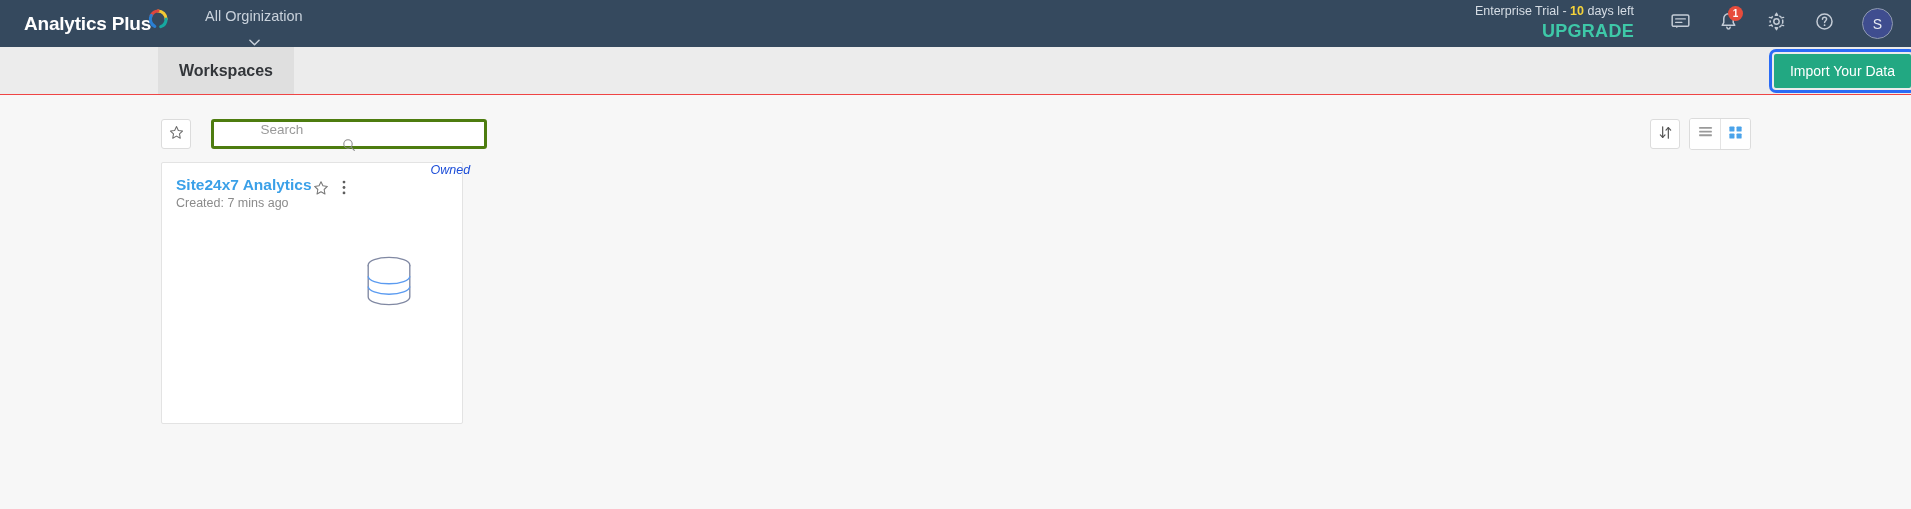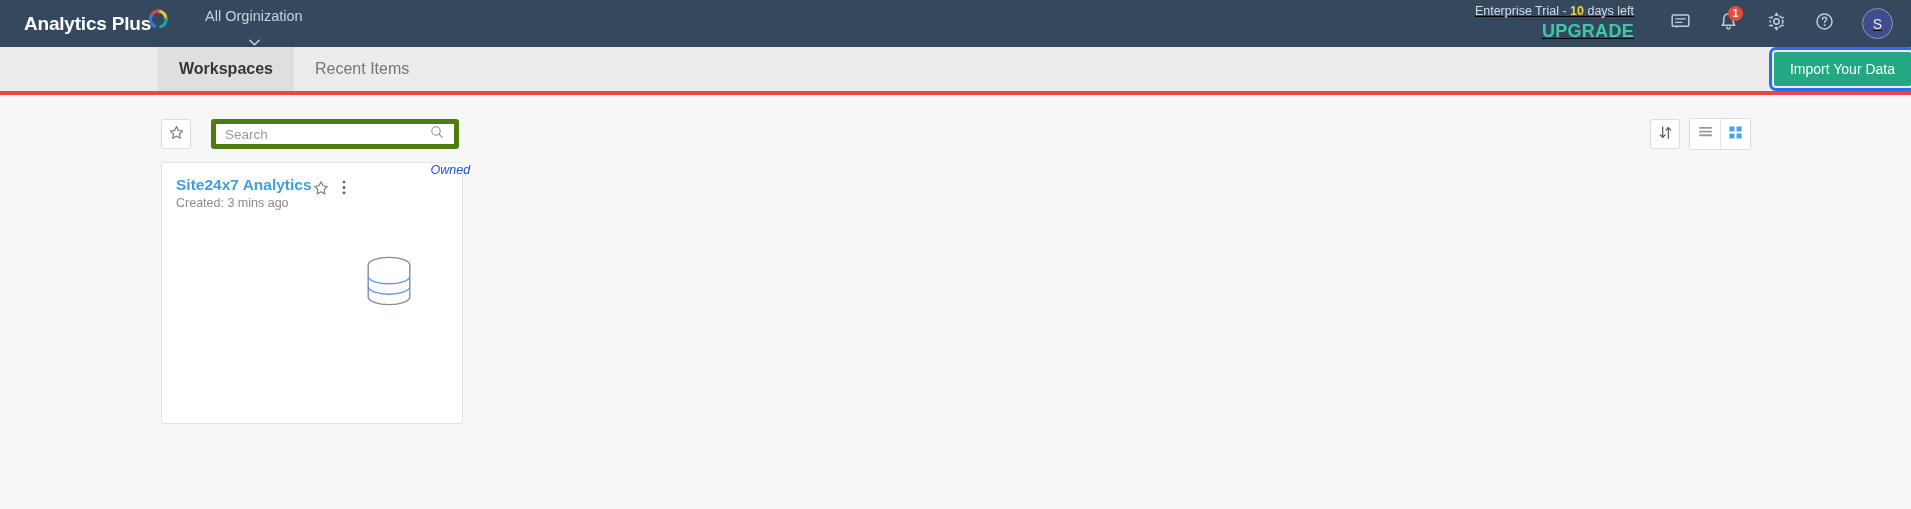--- a/index.html
+++ b/index.html
@@ -54,21 +54,20 @@
     width: 10px; height: 6px;
     display: inline-block;
   }
 
   .topbar-right {
     margin-left: auto;
     display: flex;
     align-items: center;
     height: 47px;
     padding-right: 18px;
-    text-decoration: underline;
   }
   .trial {
     text-align: right;
     line-height: 1.25;
     margin-right: 22px;
     white-space: nowrap;
   }
   .trial-line1 { font-size: 12.5px; color: #d6dde5; }
   .trial-days { color: #f5d33a; font-weight: bold; }
   .trial-upgrade {
@@ -120,21 +119,21 @@
     cursor: pointer;
   }
 
   
   .tabbar {
     height: 48px;
     background: #ececec;
     display: flex;
     align-items: stretch;
     position: relative;
-    border-bottom: 4px solid #ef4444;
+    border-bottom: 1px solid #ef4444;
   }
   .tabs {
     display: flex;
     align-items: stretch;
     margin-left: 158px;
   }
   .tab {
     padding: 0 21px;
     display: flex;
     align-items: center;
@@ -184,28 +183,29 @@
     background: #fff;
     border: 1px solid #dcdcdc;
     border-radius: 3px;
     display: flex;
     align-items: center;
     justify-content: center;
     cursor: pointer;
   }
   .search-box {
     margin-left: 20px;
-    width: 248px;
+    width: 276px;
     height: 30px;
     background: #fff;
-    border: 5px solid #4d7c0f;
+    border: 3px solid #4d7c0f;
     border-radius: 3px;
     display: flex;
     align-items: center;
     padding: 0 9px;
+    flex-direction: column;
   }
   .search-box input {
     border: none;
     outline: none;
     flex: 1;
     font-size: 13.5px;
     color: #444;
     font-family: "Liberation Sans", sans-serif;
     background: transparent;
   }
@@ -367,21 +367,20 @@
       </span>
     </div>
 
     <div class="avatar">S</div>
   </div>
 </div>
 
 <div class="tabbar">
   <div class="tabs">
     <div class="tab active">Workspaces</div>
-    <div class="tab">Recent Items</div>
   </div>
   <div class="import-wrap">
     <button class="import-btn">Import Your Data</button>
   </div>
 </div>
 
 <div class="content">
 
   <div class="toolbar">
 
@@ -437,21 +436,21 @@
       </div>
     </div>
   </div>
 
   <div class="card-grid">
     <div class="ws-card">
 
       <div class="card-head">
         <div class="card-titles">
           <div class="card-title">Site24x7 Analytics</div>
-          <div class="card-sub">Created: 3 mins ago</div>
+          <div class="card-sub">Created: 7 mins ago</div>
         </div>
         <div class="card-actions">
           <span class="card-act">
             <span>
               <svg viewBox="0 0 24 24" width="18" height="18">
                 <path d="M12 3.6 L14.6 9.1 L20.5 9.9 L16.2 14.0 L17.3 20.0 L12 17.1 L6.7 20.0 L7.8 14.0 L3.5 9.9 L9.4 9.1 Z" fill="none" stroke="#777" stroke-width="1.4" stroke-linejoin="round"></path>
               </svg>
             </span>
           </span>
           <span class="card-act">

